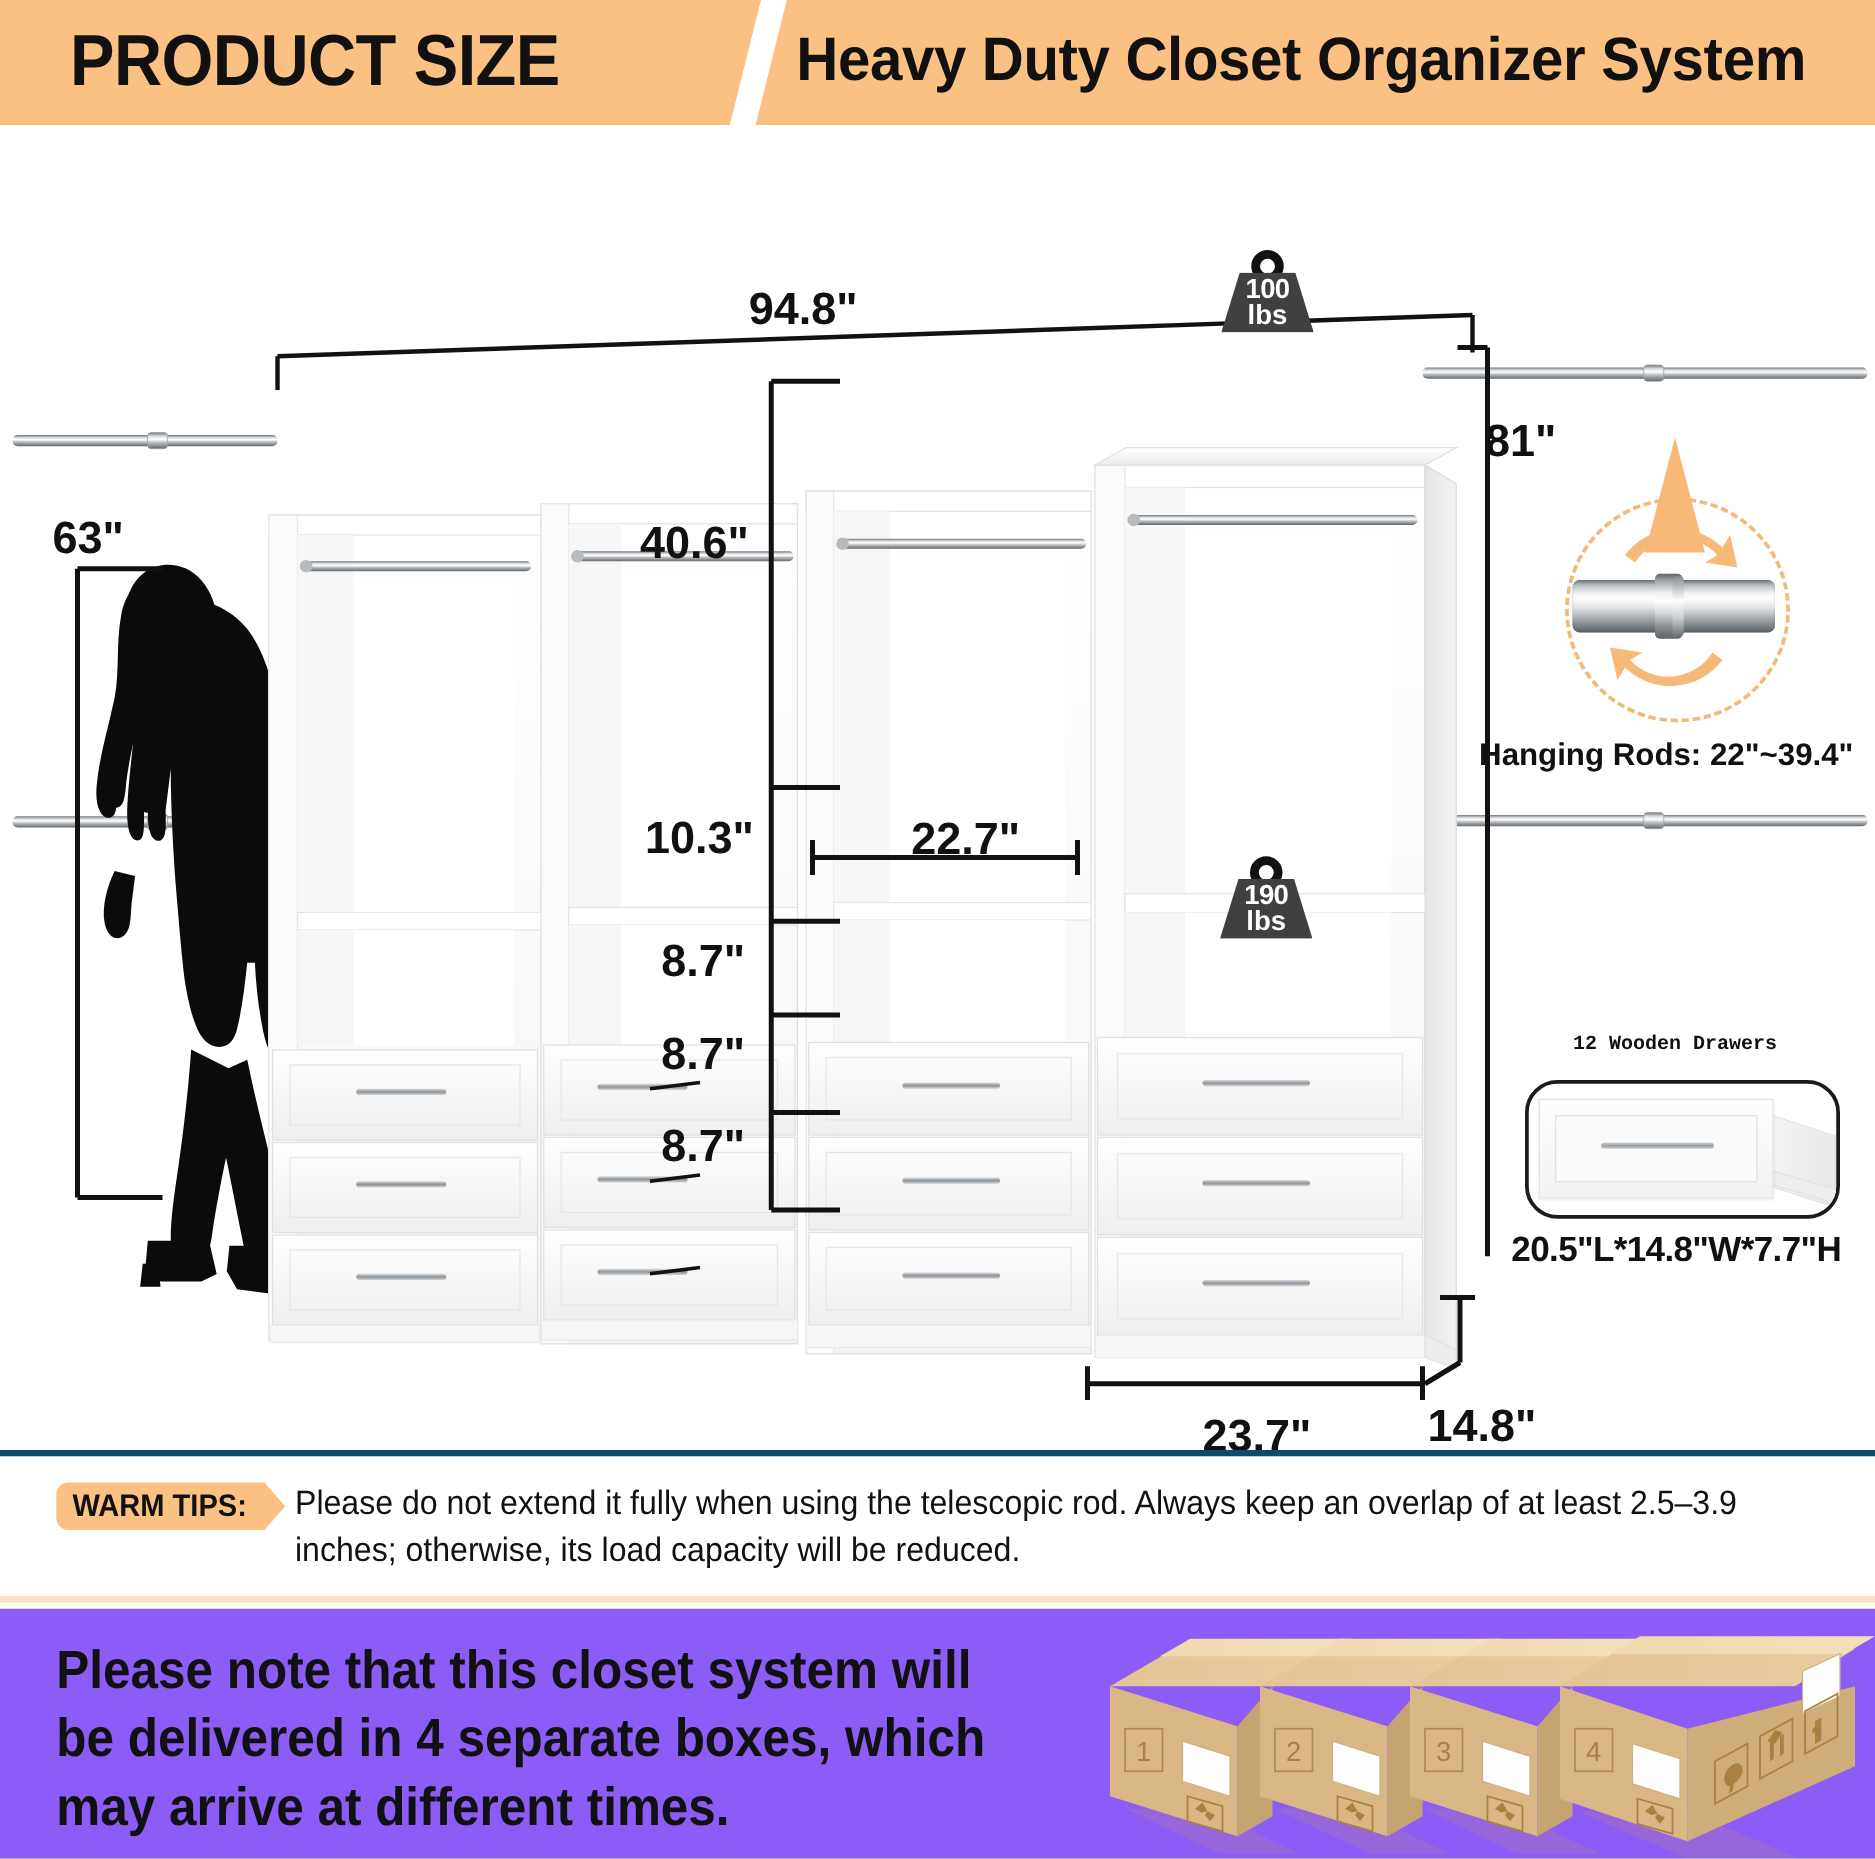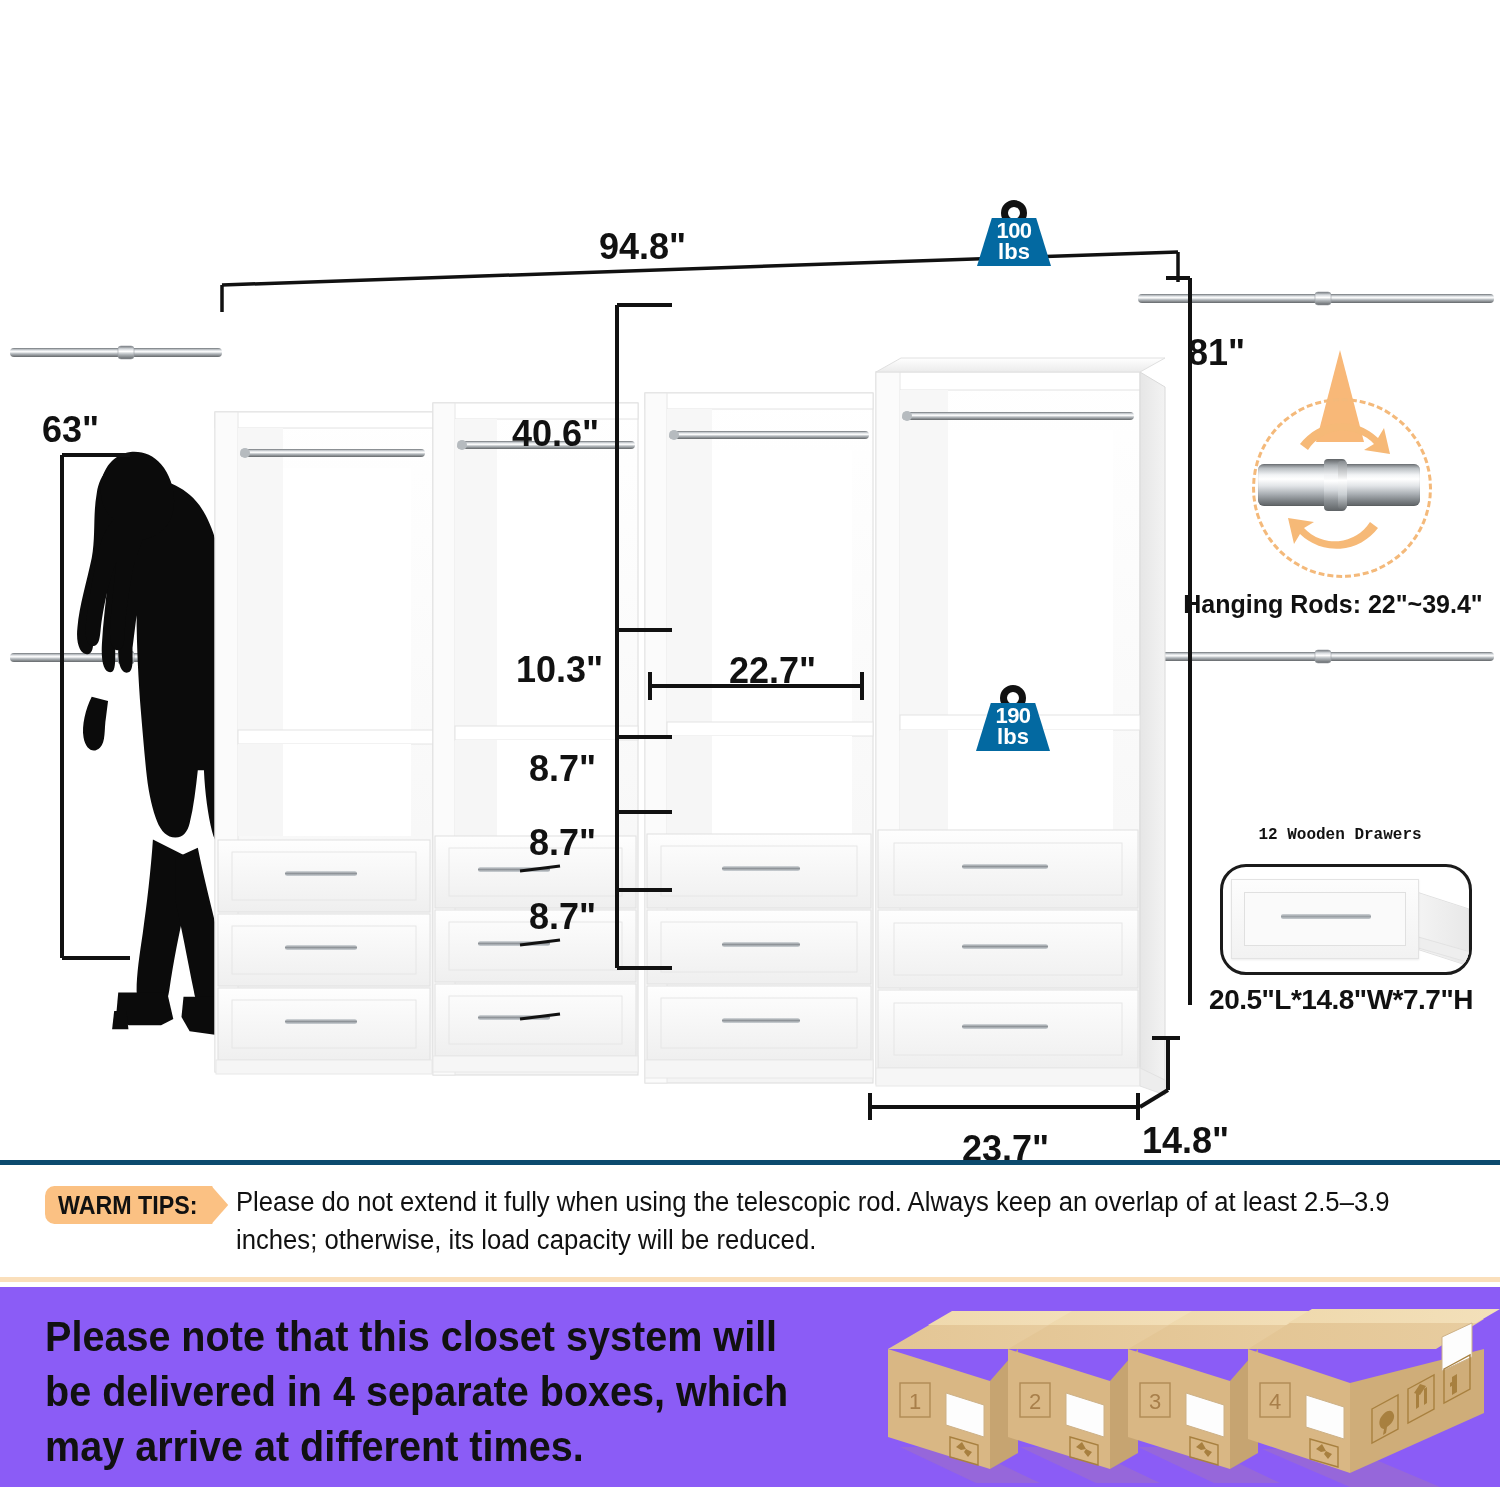--- a/index.html
+++ b/index.html
@@ -61,21 +61,21 @@
     width: 74px; height: 66px;
     z-index: 20;
   }
   .weight .ring {
     position: absolute; left: 50%; top: 0; transform: translateX(-50%);
     width: 26px; height: 26px; border: 7px solid #111; border-radius: 50%;
     box-sizing: border-box; background: transparent;
   }
   .weight .body {
     position: absolute; left: 0; top: 18px; width: 74px; height: 48px;
-    background: #0369a1;
+    background: #404040;
     clip-path: polygon(20% 0%, 80% 0%, 100% 100%, 0% 100%);
     display: flex; flex-direction: column; align-items: center; justify-content: center;
   }
   .weight .w-num { color: #fff; font-size: 22px; font-weight: bold; line-height: 0.95; letter-spacing: -0.5px;}
   .weight .w-unit { color: #fff; font-size: 22px; font-weight: bold; line-height: 1; }
 
   
   .rod-feature { position: absolute; }
   .rod-circle {
     position: absolute; left: 0; top: 0; width: 174px; height: 174px;
@@ -193,20 +193,25 @@
     font-size: 43px; font-weight: bold; color: #111; line-height: 1.28;
     transform: scaleX(0.92); transform-origin: left top;
   }
   .boxes { position: absolute; left: 880px; top: 10px; width: 620px; height: 190px; }
 </style>
 </head>
 <body>
 
 <div class="page">
 
+  <div class="header">
+    <div class="header-slash"></div>
+    <div class="header-title-left">PRODUCT SIZE</div>
+    <div class="header-title-right">Heavy Duty Closet Organizer System</div>
+  </div>
 
   <div class="diagram">
 
     <svg class="overlay" viewBox="0 0 1500 1060">
       <defs>
         <linearGradient id="rodg" x1="0" y1="0" x2="0" y2="1">
           <stop offset="0%" stop-color="#6f7478"></stop>
           <stop offset="22%" stop-color="#d4d8dc"></stop>
           <stop offset="42%" stop-color="#ffffff"></stop>
           <stop offset="62%" stop-color="#b9bec2"></stop>

